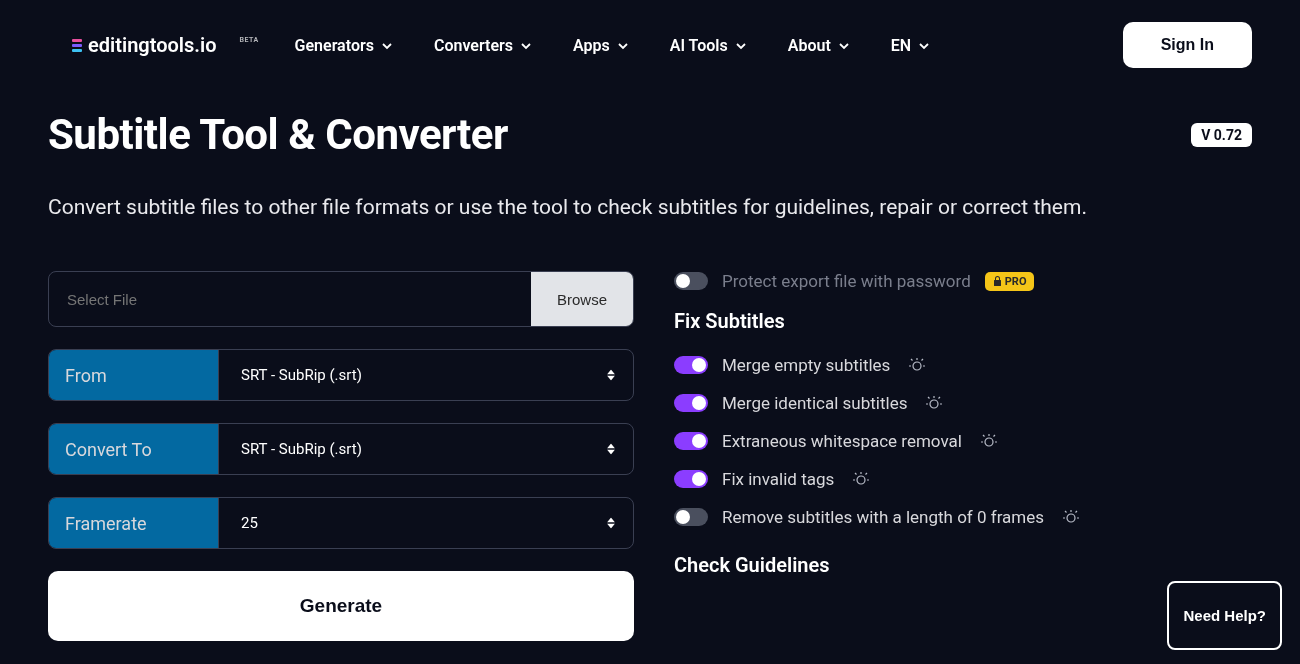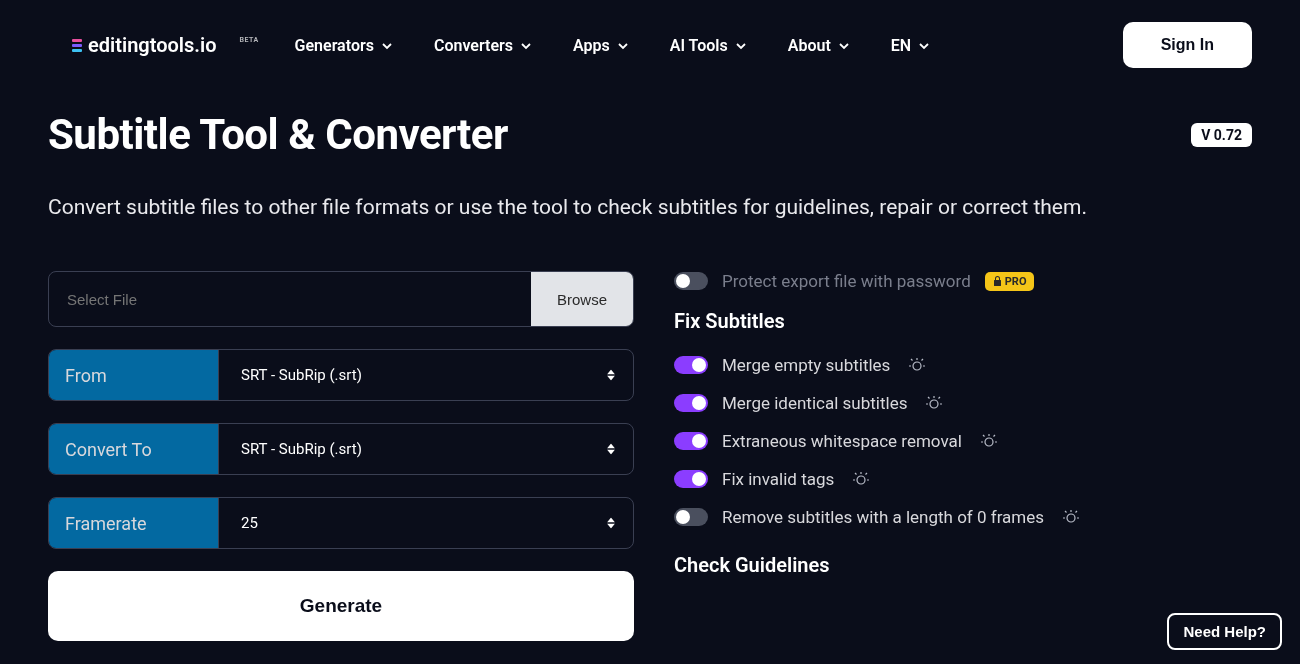--- a/index.html
+++ b/index.html
@@ -233,21 +233,21 @@
 .bulb {
   display: inline-flex;
   margin-left: 4px;
 }
 .bulb svg { width: 18px; height: 18px; }
 .need-help {
   position: absolute;
   bottom: 14px;
   right: 18px;
   border: 2px solid #fff;
-  padding: 8px 14px;
+  padding: 24px 14px;
   border-radius: 8px;
   font-weight: 700;
   font-size: 15px;
   cursor: pointer;
   background: transparent;
   color: #fff;
 }
 </style>
 </head>
 <body>

